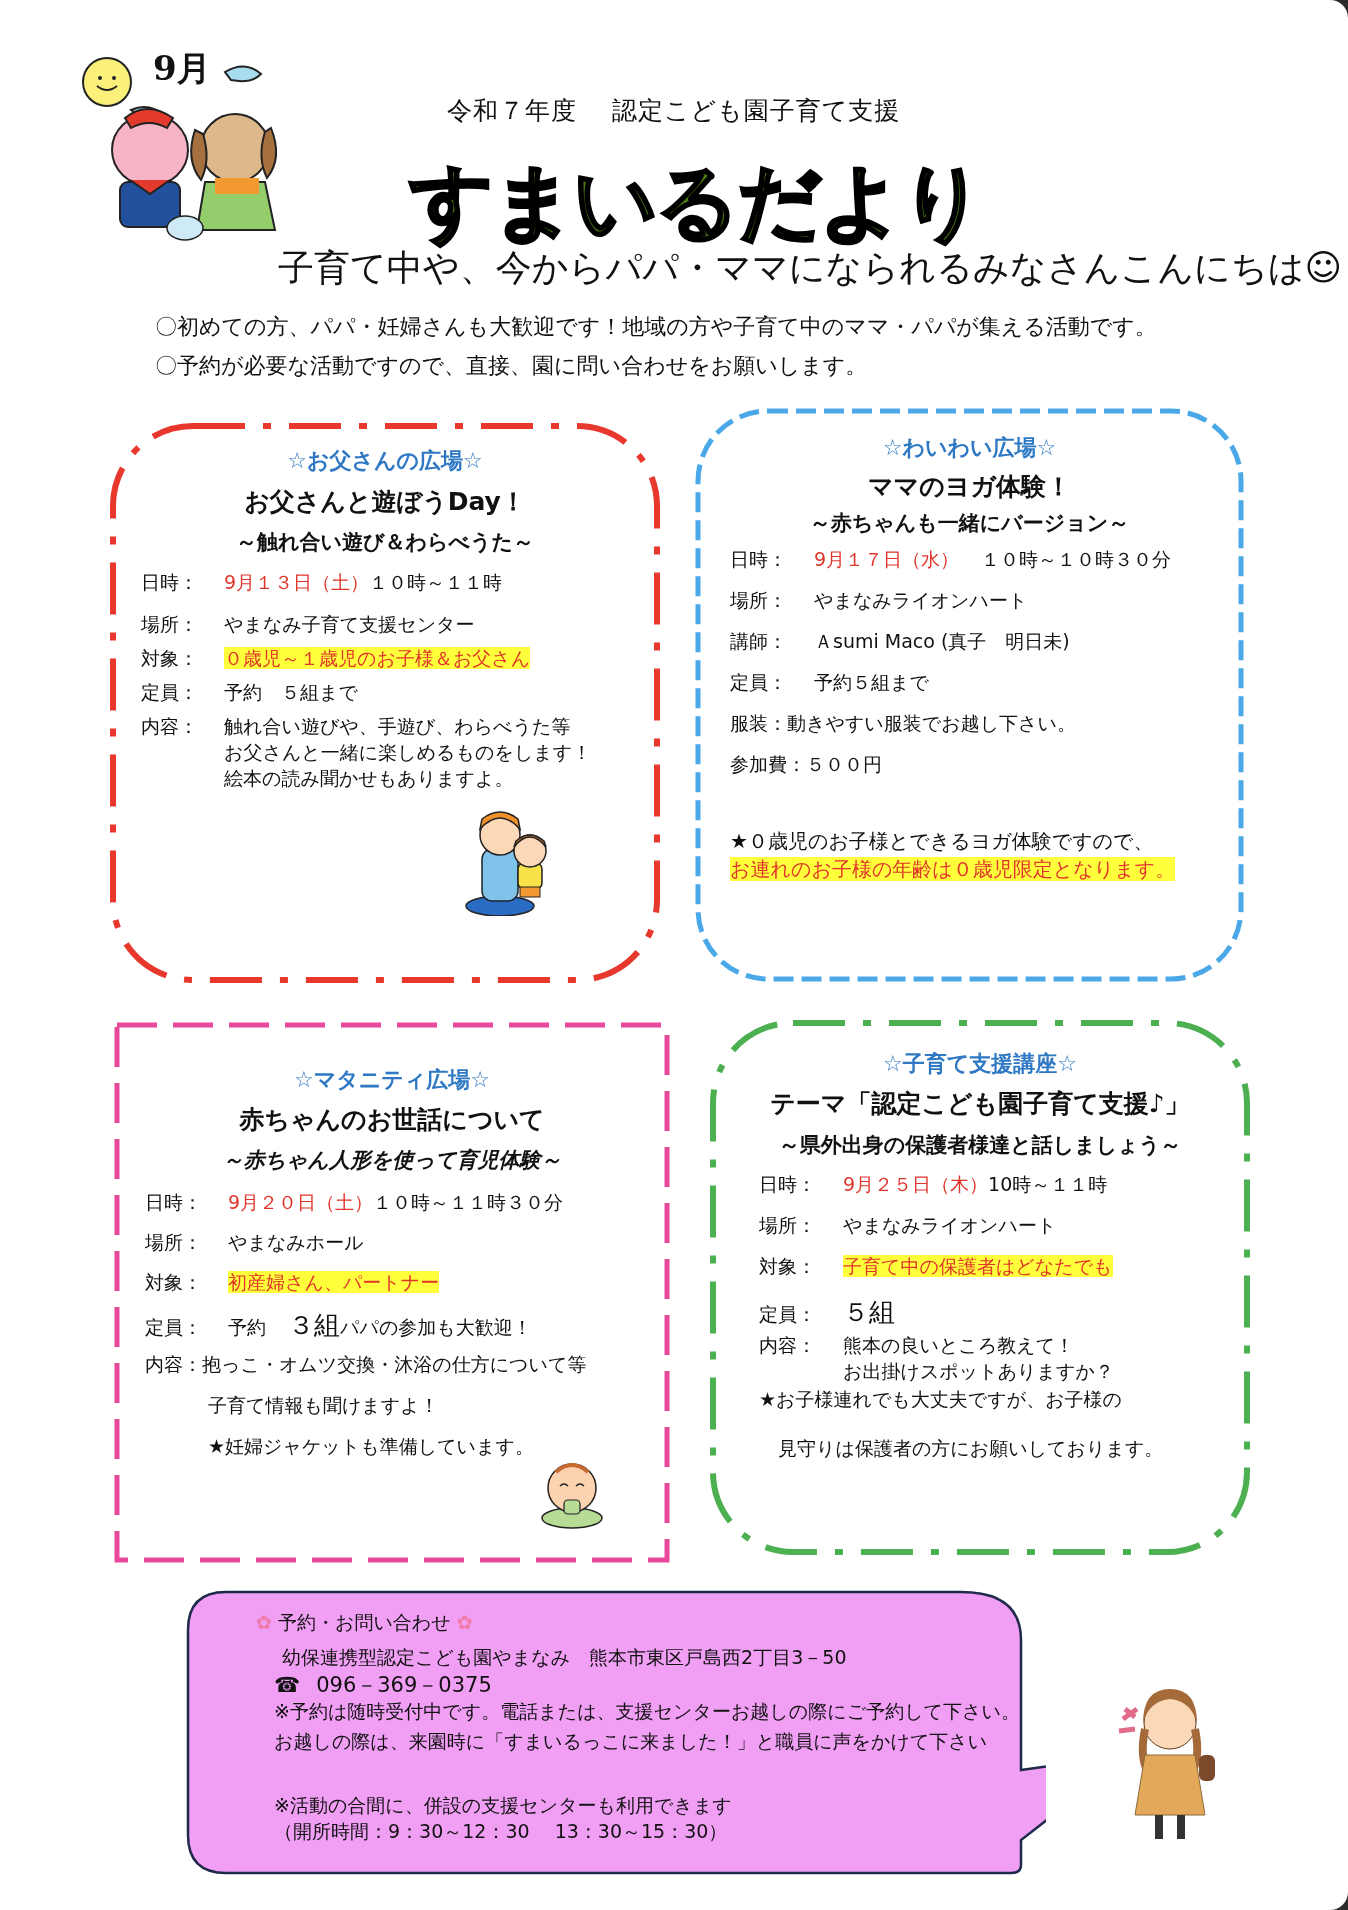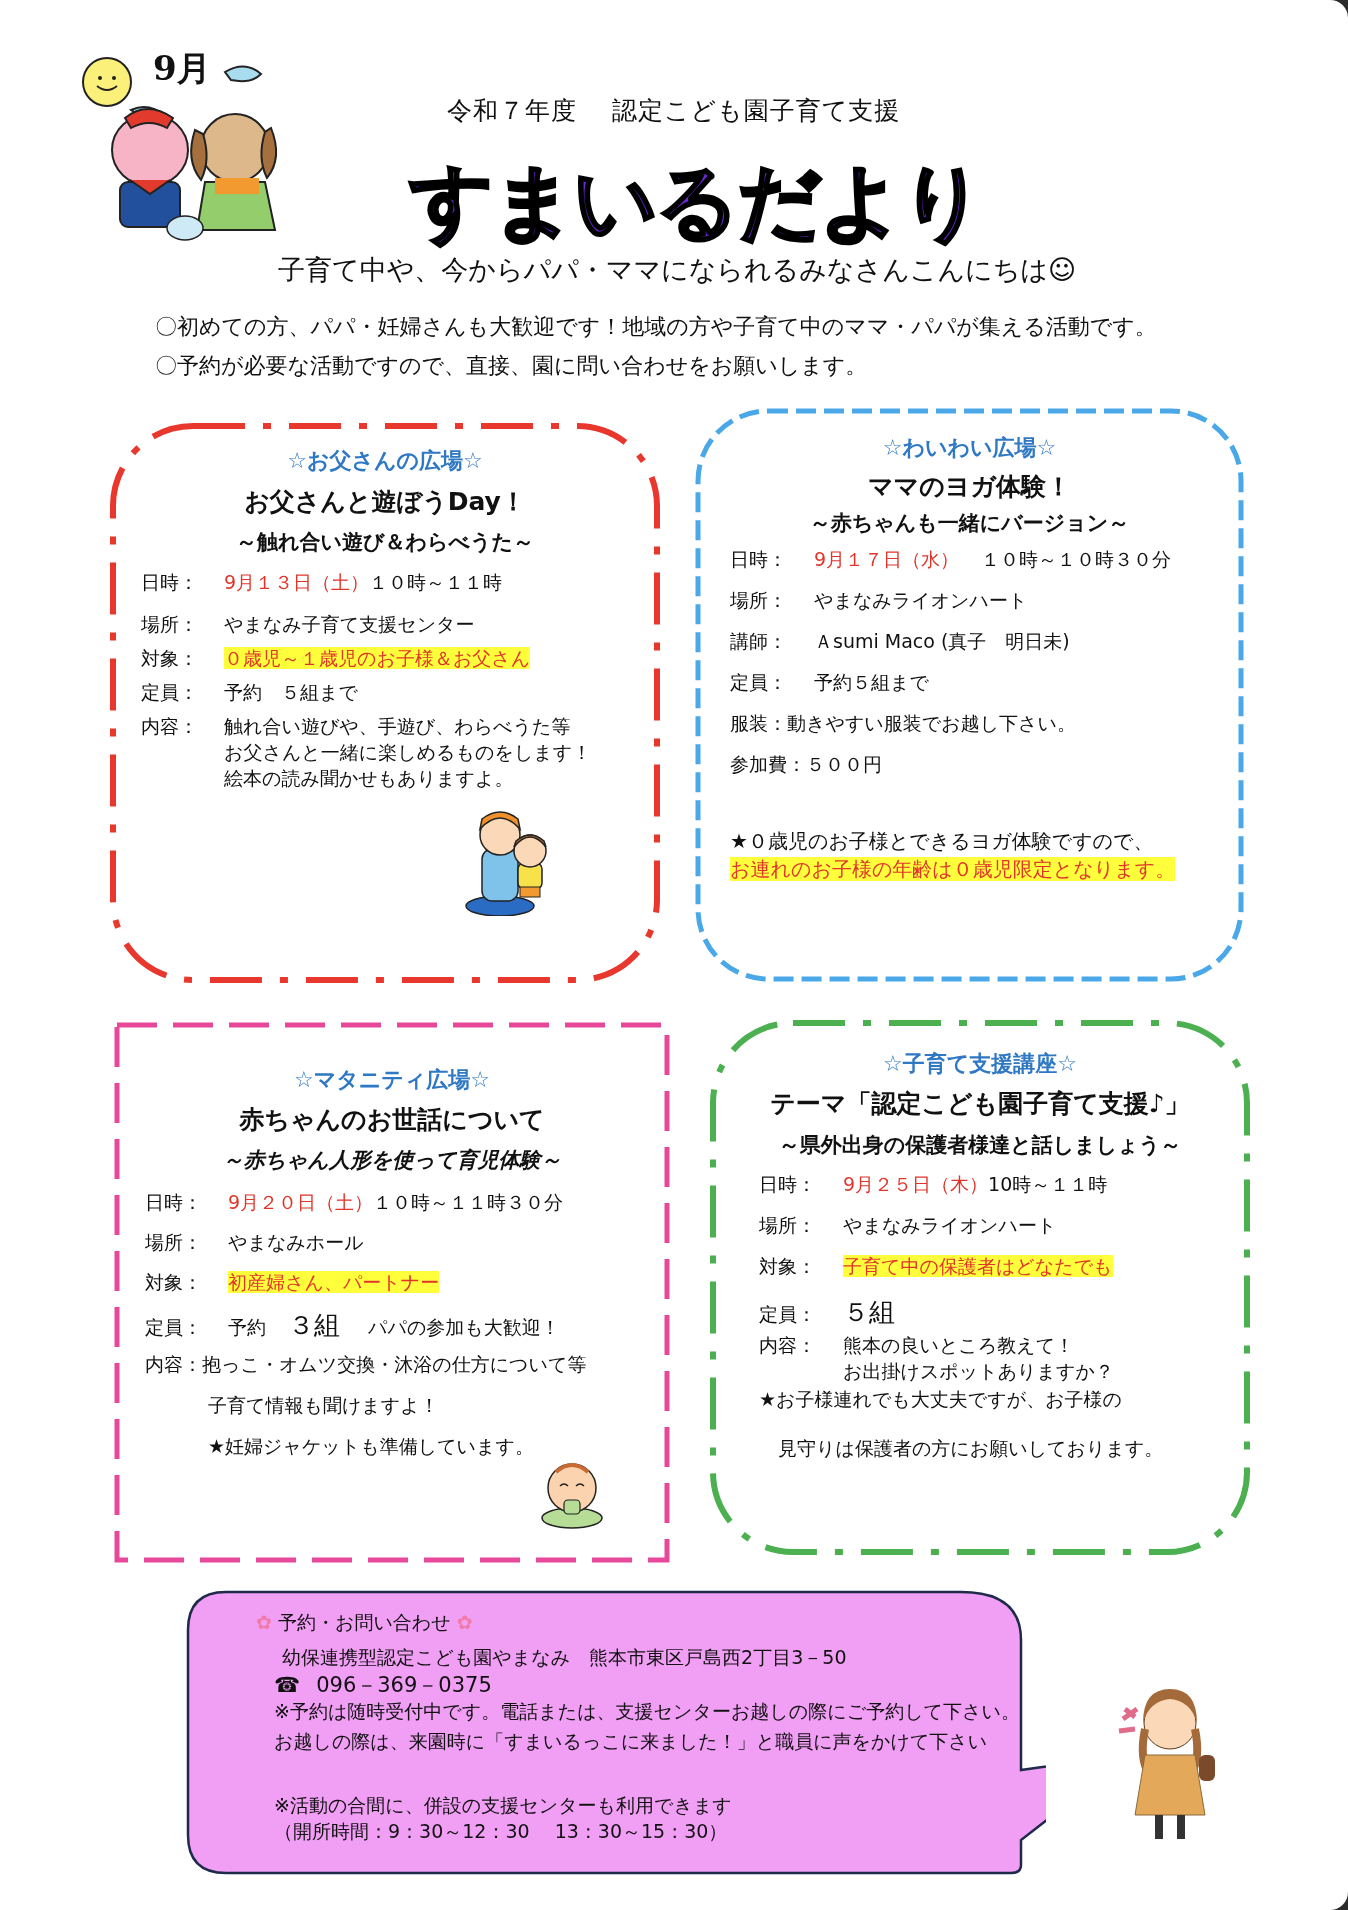--- a/index.html
+++ b/index.html
@@ -10,23 +10,23 @@
   .page {
     position: absolute; left: 0; top: 0; width: 1348px; height: 1910px;
     background: #ffffff; border-radius: 0 18px 18px 0;
   }
   .abs { position: absolute; }
 
   
   .subtitle { left: 447px; top: 94px; font-size: 25px; letter-spacing: 1px; white-space: pre; }
   .title {
     left: 410px; top: 148px; font-size: 82px; font-weight: bold; letter-spacing: -2px;
-    -webkit-text-stroke: 3px #000; color: #6d28d9; white-space: nowrap;
+    -webkit-text-stroke: 3px #000; color: #4d7c0f; white-space: nowrap;
   }
-  .greeting { left: 278px; top: 252px; font-size: 27px; white-space: nowrap; }
+  .greeting { left: 278px; top: 244px; font-size: 36px; white-space: nowrap; }
   .intro { left: 155px; font-size: 22px; white-space: nowrap; }
   .intro1 { top: 312px; }
   .intro2 { top: 351px; }
 
   
   .card-border { position: absolute; }
   .card-text { position: absolute; }
   .cat { color: #2f78c4; font-weight: bold; font-size: 22px; text-align: center; white-space: nowrap; }
   .headline { font-weight: bold; font-size: 25px; text-align: center; white-space: nowrap; }
   .subhead { font-weight: bold; font-size: 21px; text-align: center; white-space: nowrap; }
@@ -149,21 +149,21 @@
     <div class="row" style="left:33px;top:170px">
       <span class="lbl" style="width:83px">日時：</span><span class="red">9月２０日（土）</span><span>１０時～１１時３０分</span>
     </div>
     <div class="row" style="left:33px;top:210px">
       <span class="lbl" style="width:83px">場所：</span><span>やまなみホール</span>
     </div>
     <div class="row" style="left:33px;top:250px">
       <span class="lbl" style="width:83px">対象：</span><span class="hl">初産婦さん、パートナー</span>
     </div>
     <div class="row" style="left:33px;top:288px">
-      <span class="lbl" style="width:83px">定員：</span><span style="margin-right:22px">予約</span><span class="big" style="margin-right:28px">３組</span><span>パパの参加も大歓迎！</span>
+      <span class="lbl" style="width:83px">定員：</span><span style="margin-right:22px">予約</span><span class="big" style="margin-right:0">３組</span><span>パパの参加も大歓迎！</span>
     </div>
     <div class="row" style="left:33px;top:332px">
       <span class="lbl">内容：</span><span>抱っこ・オムツ交換・沐浴の仕方について等</span>
     </div>
     <div class="row" style="left:96px;top:373px">子育て情報も聞けますよ！</div>
     <div class="row" style="left:96px;top:414px">★妊婦ジャケットも準備しています。</div>
     <svg class="abs" style="left:420px;top:438px" width="80" height="72">
       <ellipse cx="40" cy="60" rx="30" ry="10" fill="#b6dc96" stroke="#222" stroke-width="1.5"></ellipse>
       <circle cx="40" cy="30" r="24" fill="#fbd3ae" stroke="#222" stroke-width="1.5"></circle>
       <path d="M24 14 q16 -14 32 0" stroke="#c96a30" stroke-width="4" fill="none"></path>

